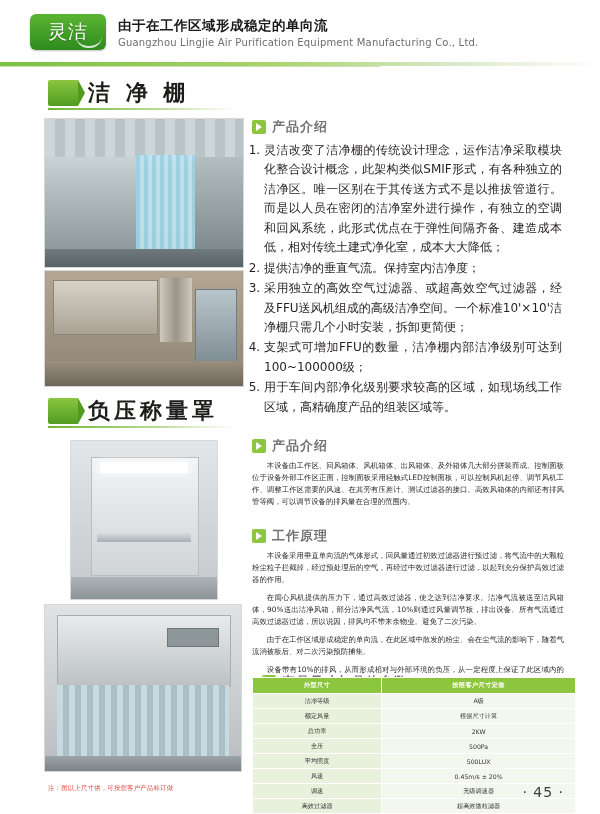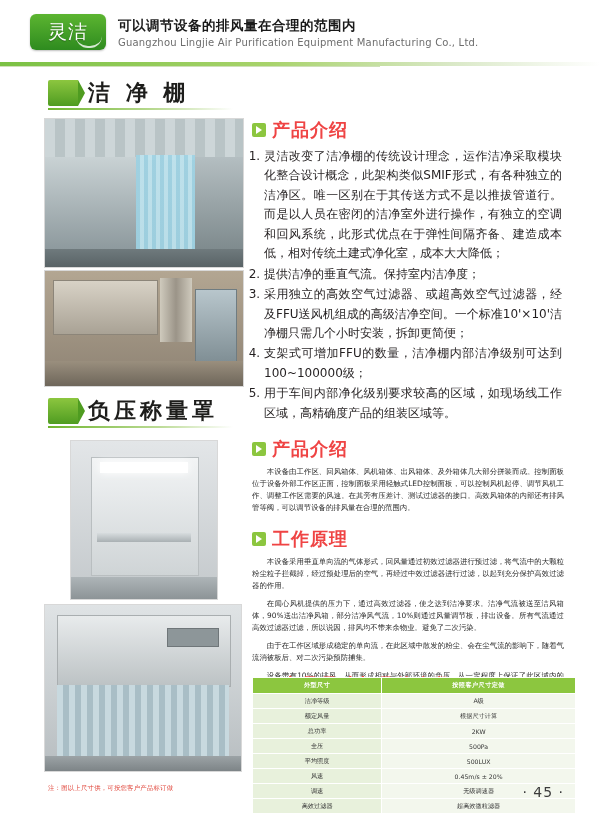--- a/index.html
+++ b/index.html
@@ -73,21 +73,21 @@
   .subhead{display:flex;align-items:center;gap:6px;margin-bottom:5px;}
   .arrow-ico{
     width:14px;height:14px;flex:0 0 14px;position:relative;
     background:#8cc63f;border-radius:2px;
   }
   .arrow-ico:before{
     content:"";position:absolute;left:4px;top:3px;
     border-style:solid;border-width:4px 0 4px 6px;
     border-color:transparent transparent transparent #ffffff;
   }
-  .subhead-text{font-size:18px;font-weight:bold;color:#ef4444;letter-spacing:1px;}
+  .subhead-text{font-size:13px;font-weight:bold;color:#737373;letter-spacing:1px;}
 
   .body-text{
     font-size:7.4px;line-height:1.62;color:#2b2b2b;text-align:justify;
   }
   ol.body-list{margin:0;padding-left:12px;}
   ol.body-list li{font-size:12px;line-height:1.62;margin-bottom:1px;text-align:justify;}
   p.para{margin:0 0 6px 0;text-indent:2em;}
 
   
   .photo{position:absolute;overflow:hidden;background:#ccc;border:1px solid #d8d8d8;}
@@ -166,21 +166,21 @@
 
 <div class="page">
 
   <div class="header">
     <div class="header-inner">
       <div class="logo">
         <span class="logo-cn">灵洁</span>
         <span class="logo-swoosh"></span>
       </div>
       <div class="company">
-        <div class="company-cn">可以调节设备的排风量在合理的范围内</div>
+        <div class="company-cn">由于在工作区域形成稳定的单向流</div>
         <div class="company-en">Guangzhou Lingjie Air Purification Equipment Manufacturing Co., Ltd.</div>
       </div>
     </div>
   </div>
   <div class="header-rule"></div>
   <div class="header-rule2"></div>
 
   <div class="sec-title-wrap" style="left:48px;top:78px;">
     <div class="sec-bar"></div>
     <div class="sec-title">洁 净 棚</div>

